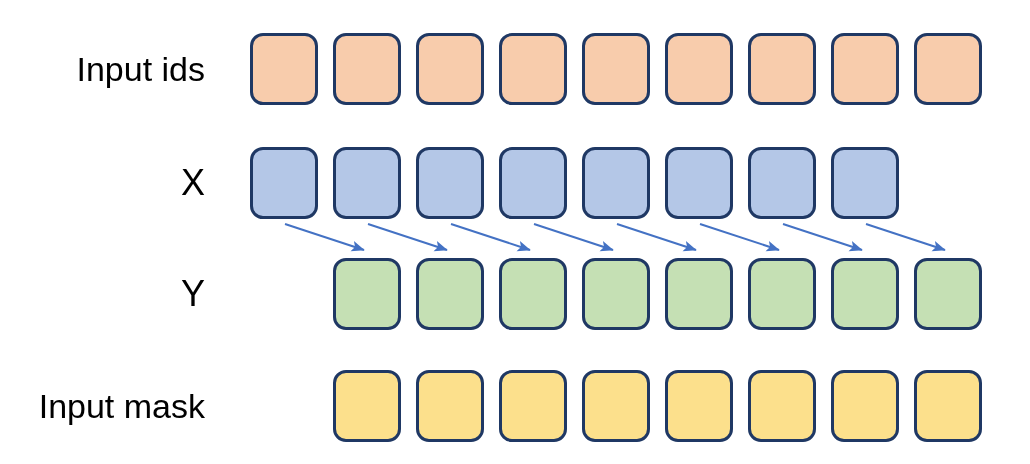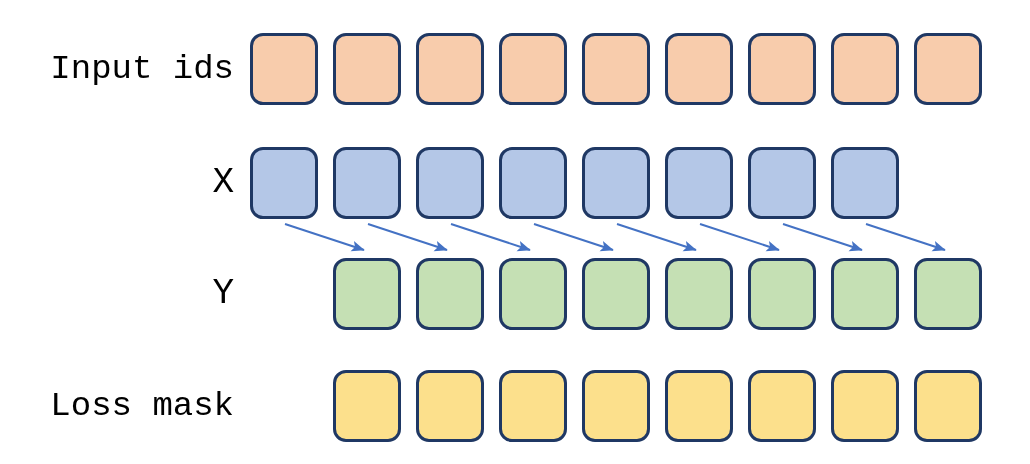--- a/index.html
+++ b/index.html
@@ -25,23 +25,22 @@
     height: 72px;
   }
   .row-label {
     position: absolute;
     left: 0;
     width: 205px;
     text-align: right;
     font-size: 34px;
     line-height: 72px;
     color: #000000;
-    font-family: Liberation Mono, monospace;
+    font-family: Liberation Sans, sans-serif;
     white-space: nowrap;
-    padding-left: 29px;
   }
   .cells {
     position: absolute;
     left: 250px;
     top: 0;
     height: 72px;
   }
   .cell {
     position: absolute;
     top: 0;
@@ -108,21 +107,21 @@
         <div class="cell" style="left: 249px; background: rgb(197, 224, 180); border-color: rgb(31, 56, 100); border-width: 3px; border-radius: 13px;"></div>
         <div class="cell" style="left: 332px; background: rgb(197, 224, 180); border-color: rgb(31, 56, 100); border-width: 3px; border-radius: 13px;"></div>
         <div class="cell" style="left: 415px; background: rgb(197, 224, 180); border-color: rgb(31, 56, 100); border-width: 3px; border-radius: 13px;"></div>
         <div class="cell" style="left: 498px; background: rgb(197, 224, 180); border-color: rgb(31, 56, 100); border-width: 3px; border-radius: 13px;"></div>
         <div class="cell" style="left: 581px; background: rgb(197, 224, 180); border-color: rgb(31, 56, 100); border-width: 3px; border-radius: 13px;"></div>
         <div class="cell" style="left: 664px; background: rgb(197, 224, 180); border-color: rgb(31, 56, 100); border-width: 3px; border-radius: 13px;"></div>
       </div>
   </div>
 
   <div class="row" id="row-loss-mask" style="top: 370px;">
-    <div class="row-label" style="font-size: 34px; color: rgb(0, 0, 0);">Loss mask</div>
+    <div class="row-label" style="font-size: 34px; color: rgb(0, 0, 0);">Input mask</div>
     <div class="cells" style="left: 250px; width: 747px;">
         <div class="cell spacer" style="left: 0px;"></div>
         <div class="cell" style="left: 83px; background: rgb(252, 224, 140); border-color: rgb(31, 56, 100); border-width: 3px; border-radius: 13px;"></div>
         <div class="cell" style="left: 166px; background: rgb(252, 224, 140); border-color: rgb(31, 56, 100); border-width: 3px; border-radius: 13px;"></div>
         <div class="cell" style="left: 249px; background: rgb(252, 224, 140); border-color: rgb(31, 56, 100); border-width: 3px; border-radius: 13px;"></div>
         <div class="cell" style="left: 332px; background: rgb(252, 224, 140); border-color: rgb(31, 56, 100); border-width: 3px; border-radius: 13px;"></div>
         <div class="cell" style="left: 415px; background: rgb(252, 224, 140); border-color: rgb(31, 56, 100); border-width: 3px; border-radius: 13px;"></div>
         <div class="cell" style="left: 498px; background: rgb(252, 224, 140); border-color: rgb(31, 56, 100); border-width: 3px; border-radius: 13px;"></div>
         <div class="cell" style="left: 581px; background: rgb(252, 224, 140); border-color: rgb(31, 56, 100); border-width: 3px; border-radius: 13px;"></div>
         <div class="cell" style="left: 664px; background: rgb(252, 224, 140); border-color: rgb(31, 56, 100); border-width: 3px; border-radius: 13px;"></div>

